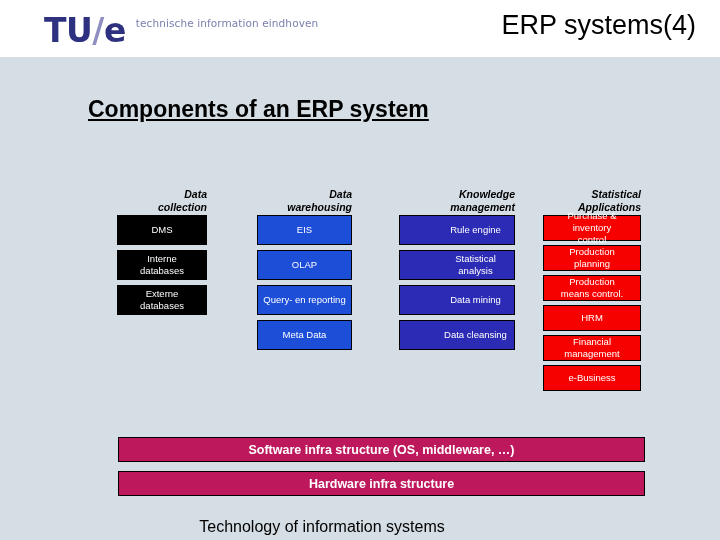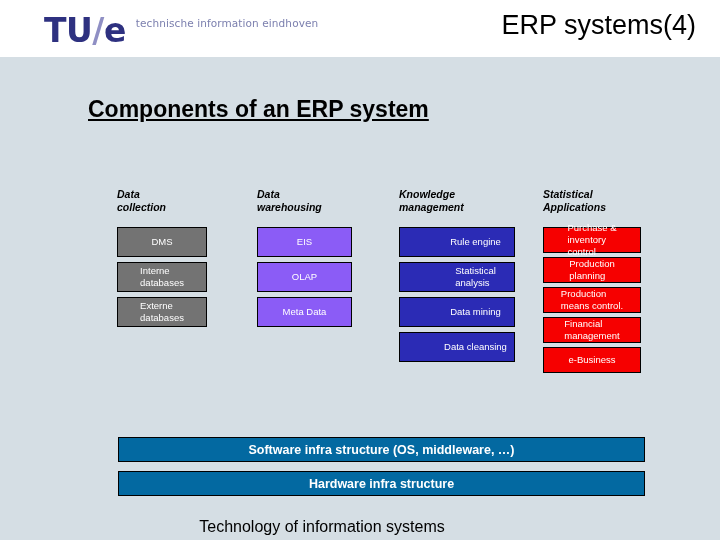--- a/index.html
+++ b/index.html
@@ -75,56 +75,57 @@
   
   .column {
     position: absolute;
     top: 188px;
   }
   .col-header {
     font-size: 10.5px;
     font-style: italic;
     font-weight: bold;
     color: #000000;
-    text-align: left;
+    text-align: right;
     line-height: 13px;
-    margin-bottom: 13px;
+    margin-bottom: 1px;
     white-space: pre-line;
   }
   .box {
     box-sizing: border-box;
     border: 1.5px solid #000000;
     color: #ffffff;
     font-size: 9.5px;
+    text-align: center;
     display: flex;
     align-items: center;
     justify-content: center;
     white-space: pre-line;
     line-height: 12px;
     margin-bottom: 5px;
     overflow: visible;
   }
   .col-1 { left: 117px; width: 90px; }
   .col-2 { left: 257px; width: 95px; }
   .col-3 { left: 399px; width: 116px; }
   .col-4 { left: 543px; width: 98px; }
 
-  .col-1 .box { background: #737373; height: 30px; }
-  .col-2 .box { background: #8b5cf6; height: 30px; }
+  .col-1 .box { background: #000000; height: 30px; }
+  .col-2 .box { background: #1d4ed8; height: 30px; }
   .col-3 .box { background: #2b2bb5; height: 30px; padding-left: 37px; }
   .col-4 .box { background: #f60000; height: 26px; margin-bottom: 4px; }
 
   
   .infra-bar {
     position: absolute;
     left: 118px;
     width: 527px;
     height: 25px;
     box-sizing: border-box;
-    background: #0369a1;
+    background: #be185d;
     border: 1.5px solid #000000;
     color: #ffffff;
     font-size: 12.5px;
     font-weight: bold;
     display: flex;
     align-items: center;
     justify-content: center;
     white-space: nowrap;
   }
   #infra-software { top: 437px; }
@@ -164,20 +165,21 @@
 databases</div>
   <div class="box">Externe
 databases</div>
 </div>
 
 <div class="column col-2">
   <div class="col-header">Data
 warehousing</div>
   <div class="box">EIS</div>
   <div class="box">OLAP</div>
+  <div class="box">Query- en reporting</div>
   <div class="box">Meta Data</div>
 </div>
 
 <div class="column col-3">
   <div class="col-header">Knowledge
 management</div>
   <div class="box">Rule engine</div>
   <div class="box">Statistical
 analysis</div>
   <div class="box">Data mining</div>
@@ -187,20 +189,21 @@
 <div class="column col-4">
   <div class="col-header">Statistical
 Applications</div>
   <div class="box">Purchase &amp;
 inventory
 control</div>
   <div class="box">Production
 planning</div>
   <div class="box">Production
 means control.</div>
+  <div class="box">HRM</div>
   <div class="box">Financial
 management</div>
   <div class="box">e-Business</div>
 </div>
 
 <div class="infra-bar" id="infra-software">Software infra structure (OS, middleware, …)</div>
 <div class="infra-bar" id="infra-hardware">Hardware infra structure</div>
 
 <div id="tech-caption">Technology of  information systems</div>
 

